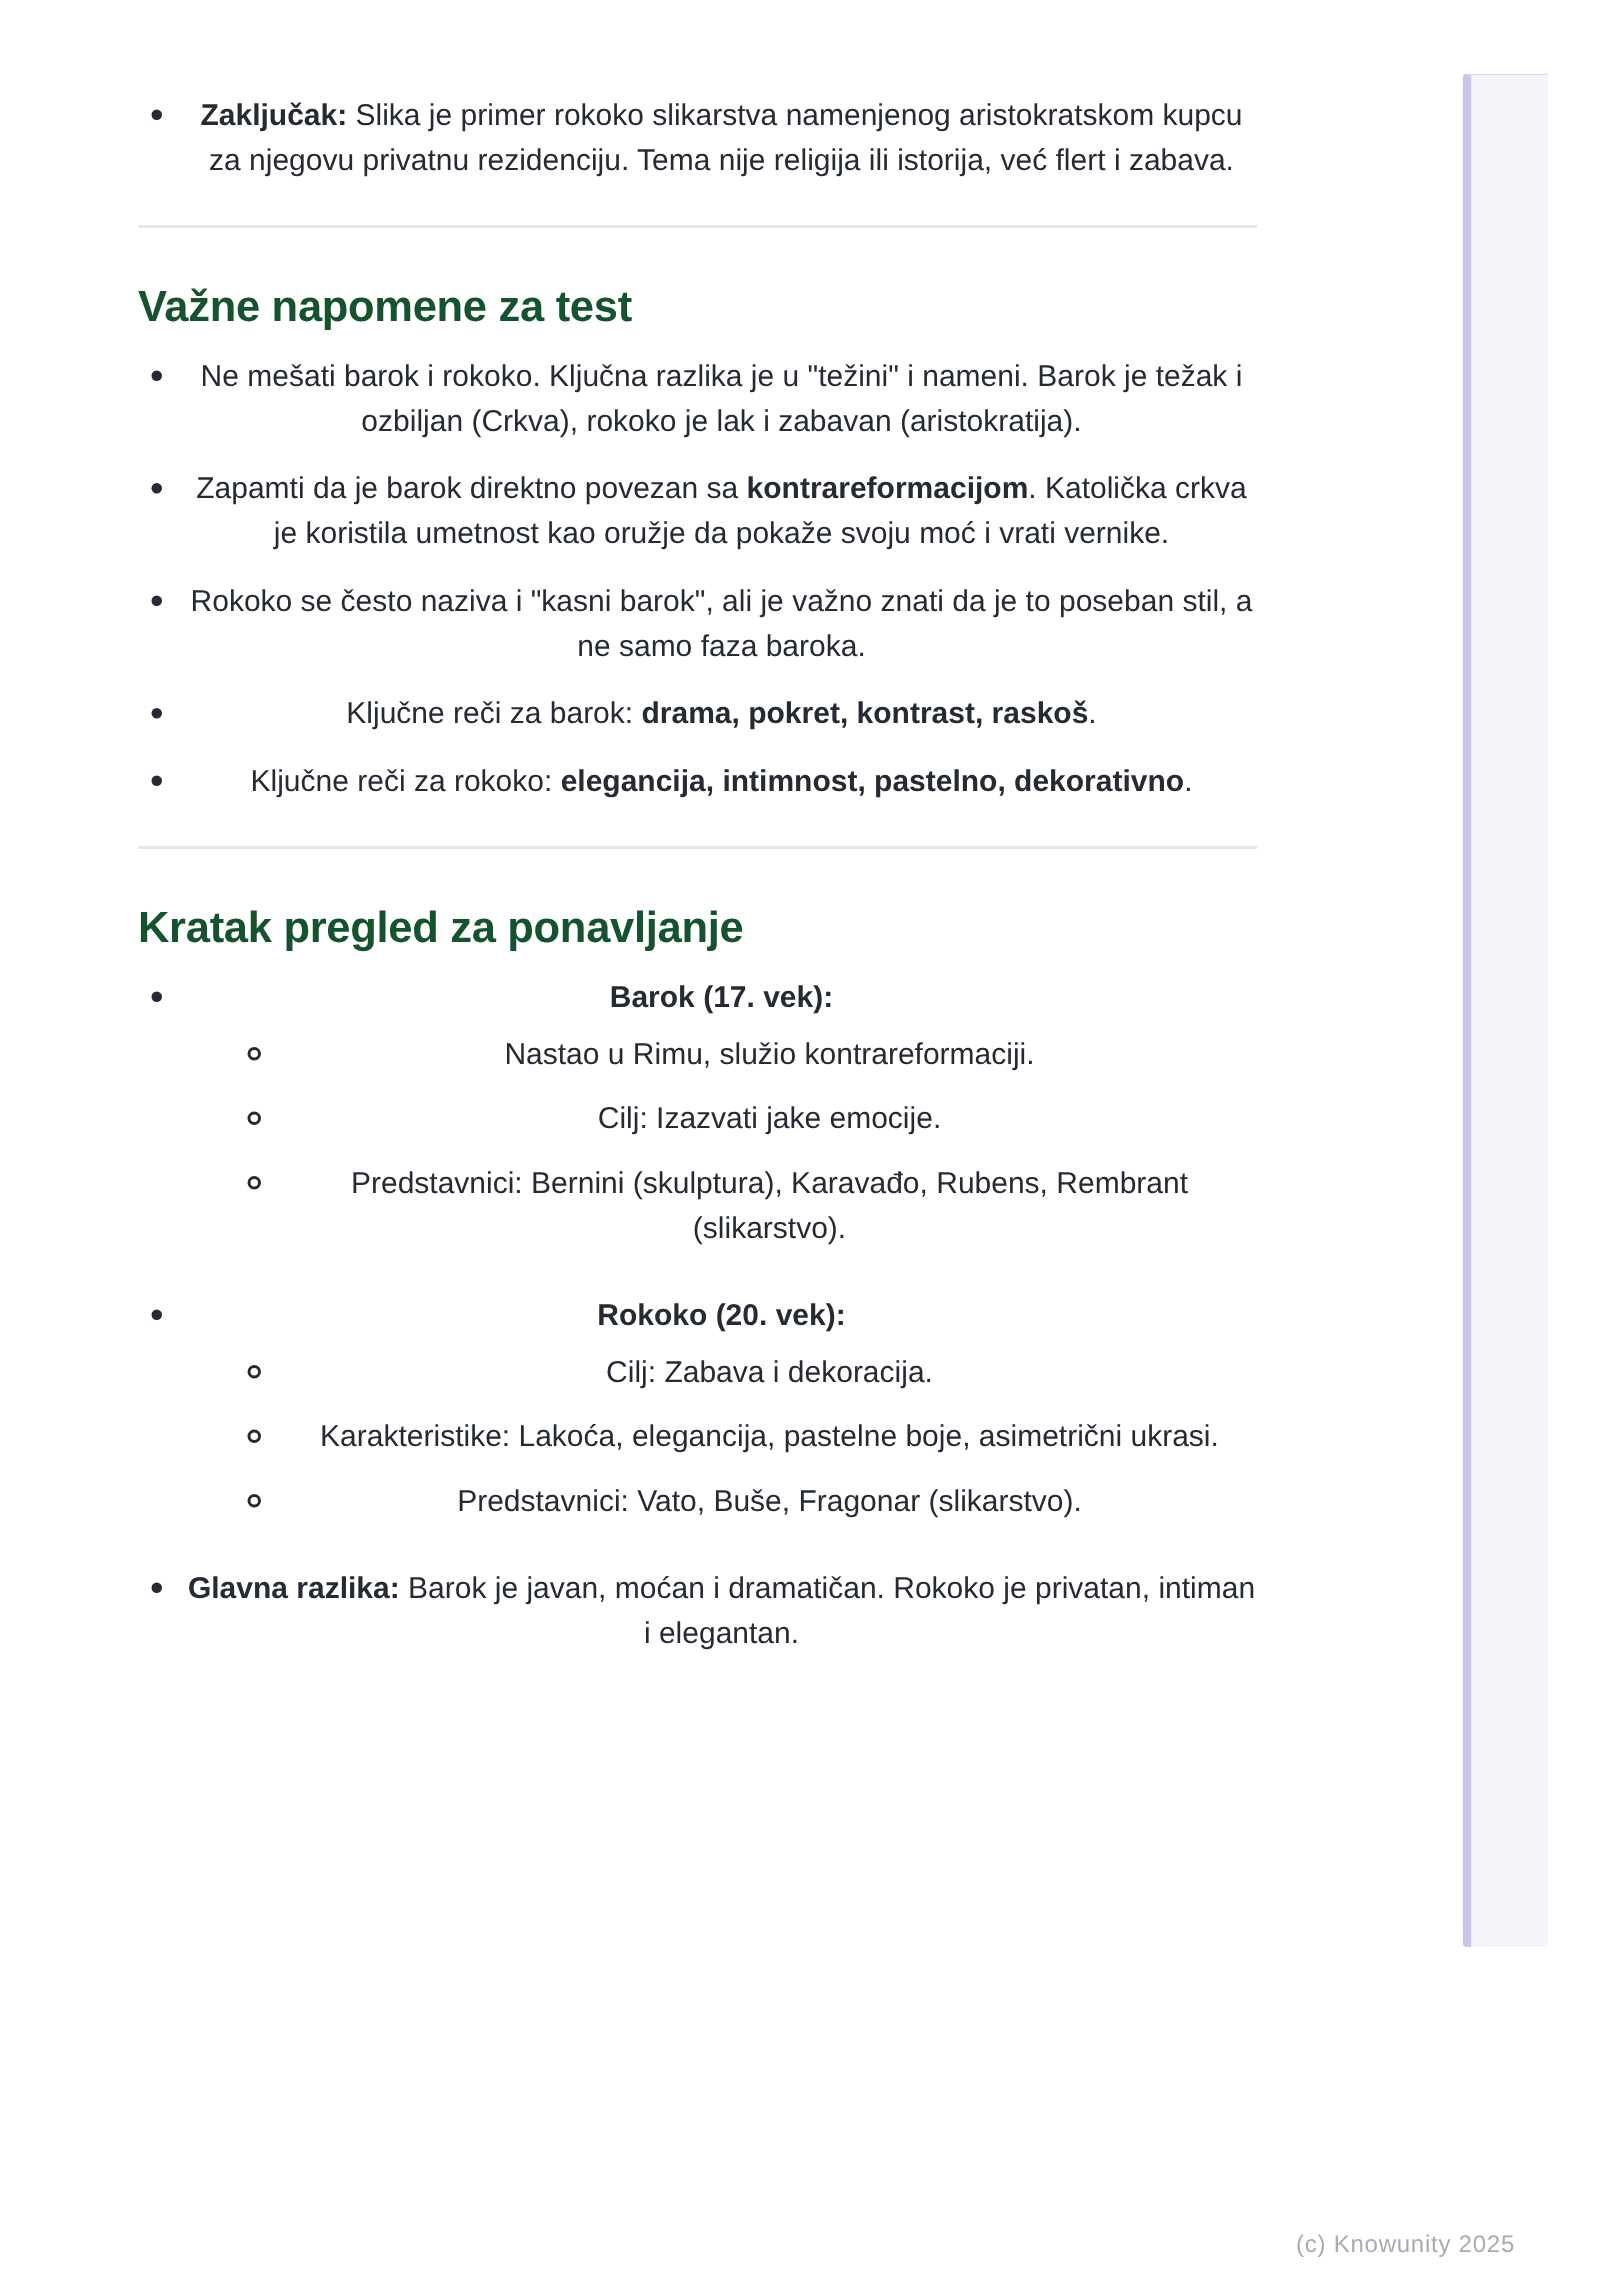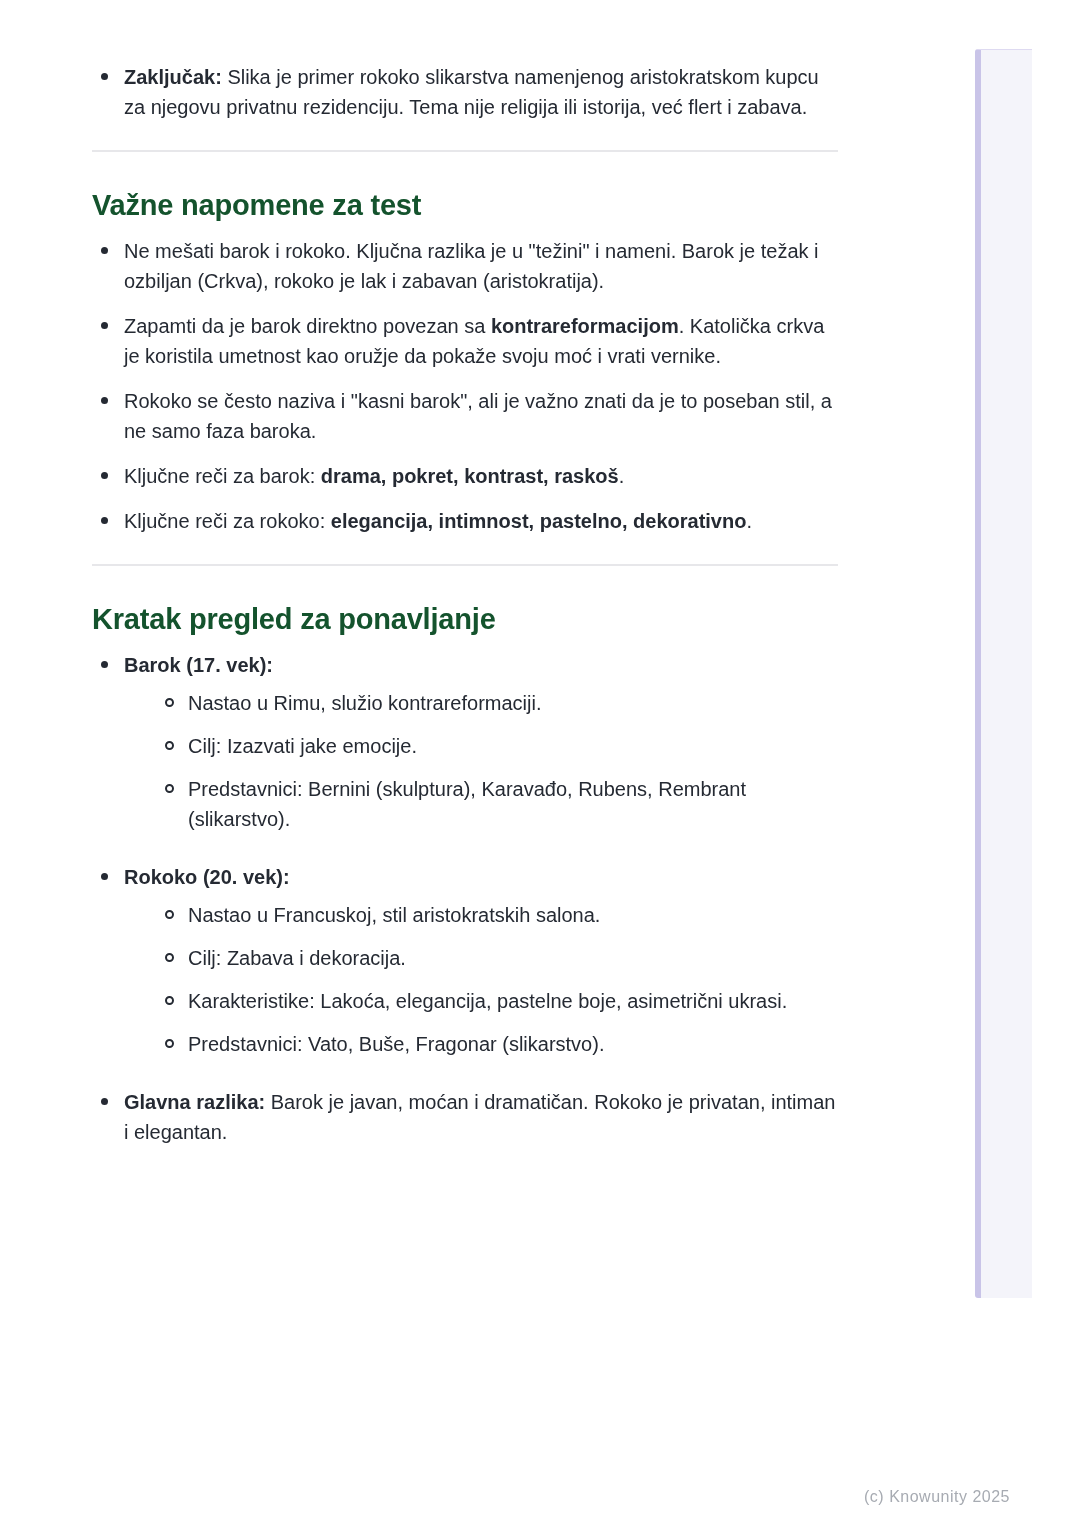--- a/index.html
+++ b/index.html
@@ -30,20 +30,21 @@
   }
   hr.divider {
     border: none;
     border-top: 2px solid #e7e7ea;
     margin: 28px 0 0 0;
   }
   ul.list {
     list-style: none;
     margin: 10px 0 0 0;
     padding: 0;
+    text-align: center;
   }
   ul.list > li {
     position: relative;
     padding-left: 32px;
     margin-bottom: 15px;
   }
   ul.list > li::before {
     content: "";
     position: absolute;
     left: 9px;
@@ -116,21 +117,20 @@
     </ul>
     <hr class="divider">
     <h2 class="heading">Kratak pregled za ponavljanje</h2>
     <ul class="list">
       <li class="has-children"><strong>Barok (17. vek):</strong><ul class="sublist">
           <li>Nastao u Rimu, služio kontrareformaciji.</li>
           <li>Cilj: Izazvati jake emocije.</li>
           <li>Predstavnici: Bernini (skulptura), Karavađo, Rubens, Rembrant (slikarstvo).</li>
         </ul></li>
       <li class="has-children"><strong>Rokoko (20. vek):</strong><ul class="sublist">
-          <li>Nastao u Francuskoj, stil aristokratskih salona.</li>
           <li>Cilj: Zabava i dekoracija.</li>
           <li>Karakteristike: Lakoća, elegancija, pastelne boje, asimetrični ukrasi.</li>
           <li>Predstavnici: Vato, Buše, Fragonar (slikarstvo).</li>
         </ul></li>
       <li><strong>Glavna razlika:</strong> Barok je javan, moćan i dramatičan. Rokoko je privatan, intiman i elegantan.</li>
     </ul>
   </div>
 
 <div class="side-panel"></div>
 

